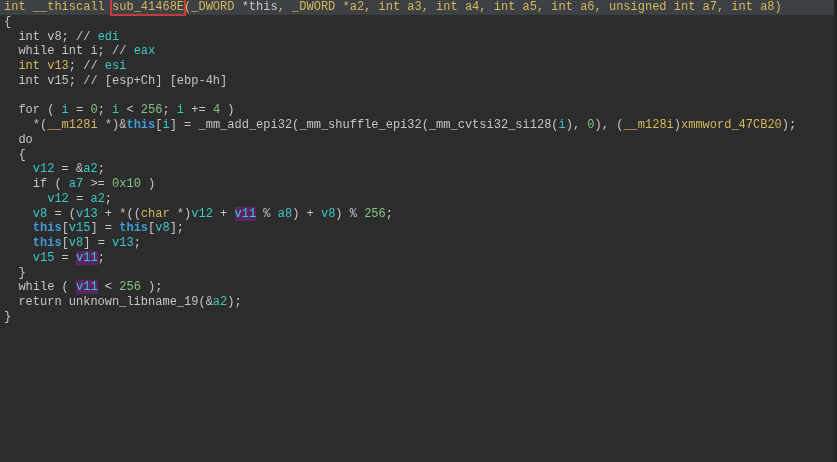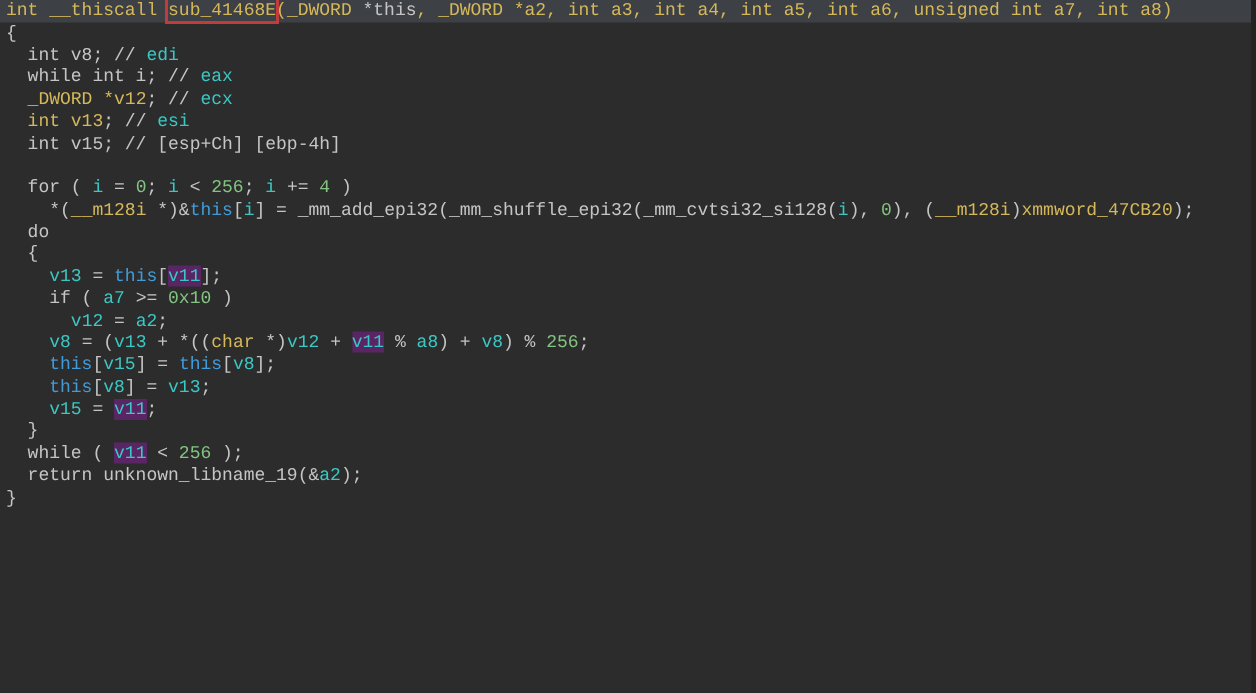--- a/index.html
+++ b/index.html
@@ -18,43 +18,42 @@
   .pseudocode{position:absolute;top:0;left:0;right:0;bottom:0;}
   .line{
     height:14.75px;
     white-space:pre;
     padding-left:4px;
   }
   .line.current{background:var(--curline,#3d4045);}
   .tk-d{color:var(--c-default,#c5c5c5);}
   .tk-y{color:var(--c-type,#d5b85a);}
   .tk-c{color:var(--c-local,#3bc8c4);}
-  .tk-b{color:var(--c-this,#419bd9);}
+  .tk-b{color:var(--c-this,#419bd9);font-weight:bold;}
   .tk-g{color:var(--c-number,#83c580);}
   .hl{background:var(--hlbg,#5a2565);}
   .boxed{box-shadow:0 0 0 2px var(--boxcol,#c43b3b);}
 </style>
 </head>
 <body>
 
 <div class="window">
   <div class="pseudocode">
       <div class="line current"><span class="tk-y">int __thiscall </span><span class="tk-y boxed">sub_41468E</span><span class="tk-y">(</span><span class="tk-y">_DWORD </span><span class="tk-d">*this</span><span class="tk-y">, </span><span class="tk-y">_DWORD *a2, int a3, int a4, int a5, int a6, unsigned int a7, int a8)</span></div>
       <div class="line"><span class="tk-d">{</span></div>
       <div class="line"><span class="tk-d">  int v8; // </span><span class="tk-c">edi</span></div>
       <div class="line"><span class="tk-d">  while int i; // </span><span class="tk-c">eax</span></div>
-      <div class="line"><span class="tk-d">  </span><span class="tk-y">_DWORD *v12</span><span class="tk-d">; // </span><span class="tk-c">ecx</span></div>
       <div class="line"><span class="tk-d">  </span><span class="tk-y">int v13</span><span class="tk-d">; // </span><span class="tk-c">esi</span></div>
       <div class="line"><span class="tk-d">  int v15; // [esp+Ch] [ebp-4h]</span></div>
       <div class="line"></div>
       <div class="line"><span class="tk-d">  for ( </span><span class="tk-c">i</span><span class="tk-d"> = </span><span class="tk-g">0</span><span class="tk-d">; </span><span class="tk-c">i</span><span class="tk-d"> &lt; </span><span class="tk-g">256</span><span class="tk-d">; </span><span class="tk-c">i</span><span class="tk-d"> += </span><span class="tk-g">4</span><span class="tk-d"> )</span></div>
       <div class="line"><span class="tk-d">    *(</span><span class="tk-y">__m128i</span><span class="tk-d"> *)&amp;</span><span class="tk-b">this</span><span class="tk-d">[</span><span class="tk-c">i</span><span class="tk-d">] = _mm_add_epi32(_mm_shuffle_epi32(_mm_cvtsi32_si128(</span><span class="tk-c">i</span><span class="tk-d">), </span><span class="tk-g">0</span><span class="tk-d">), (</span><span class="tk-y">__m128i</span><span class="tk-d">)</span><span class="tk-y">xmmword_47CB20</span><span class="tk-d">);</span></div>
       <div class="line"><span class="tk-d">  do</span></div>
       <div class="line"><span class="tk-d">  {</span></div>
-      <div class="line"><span class="tk-d">    </span><span class="tk-c">v13</span><span class="tk-d"> = </span><span class="tk-b">this</span><span class="tk-d">[</span><span class="tk-c hl">v11</span><span class="tk-d">];</span></div>
+      <div class="line"><span class="tk-d">    </span><span class="tk-c">v12</span><span class="tk-d"> = &amp;</span><span class="tk-c">a2</span><span class="tk-d">;</span></div>
       <div class="line"><span class="tk-d">    if ( </span><span class="tk-c">a7</span><span class="tk-d"> &gt;= </span><span class="tk-g">0x10</span><span class="tk-d"> )</span></div>
       <div class="line"><span class="tk-d">      </span><span class="tk-c">v12</span><span class="tk-d"> = </span><span class="tk-c">a2</span><span class="tk-d">;</span></div>
       <div class="line"><span class="tk-d">    </span><span class="tk-c">v8</span><span class="tk-d"> = (</span><span class="tk-c">v13</span><span class="tk-d"> + *((</span><span class="tk-y">char</span><span class="tk-d"> *)</span><span class="tk-c">v12</span><span class="tk-d"> + </span><span class="tk-c hl">v11</span><span class="tk-d"> % </span><span class="tk-c">a8</span><span class="tk-d">) + </span><span class="tk-c">v8</span><span class="tk-d">) % </span><span class="tk-g">256</span><span class="tk-d">;</span></div>
       <div class="line"><span class="tk-d">    </span><span class="tk-b">this</span><span class="tk-d">[</span><span class="tk-c">v15</span><span class="tk-d">] = </span><span class="tk-b">this</span><span class="tk-d">[</span><span class="tk-c">v8</span><span class="tk-d">];</span></div>
       <div class="line"><span class="tk-d">    </span><span class="tk-b">this</span><span class="tk-d">[</span><span class="tk-c">v8</span><span class="tk-d">] = </span><span class="tk-c">v13</span><span class="tk-d">;</span></div>
       <div class="line"><span class="tk-d">    </span><span class="tk-c">v15</span><span class="tk-d"> = </span><span class="tk-c hl">v11</span><span class="tk-d">;</span></div>
       <div class="line"><span class="tk-d">  }</span></div>
       <div class="line"><span class="tk-d">  while ( </span><span class="tk-c hl">v11</span><span class="tk-d"> &lt; </span><span class="tk-g">256</span><span class="tk-d"> );</span></div>
       <div class="line"><span class="tk-d">  return unknown_libname_19(&amp;</span><span class="tk-c">a2</span><span class="tk-d">);</span></div>
       <div class="line"><span class="tk-d">}</span></div>

